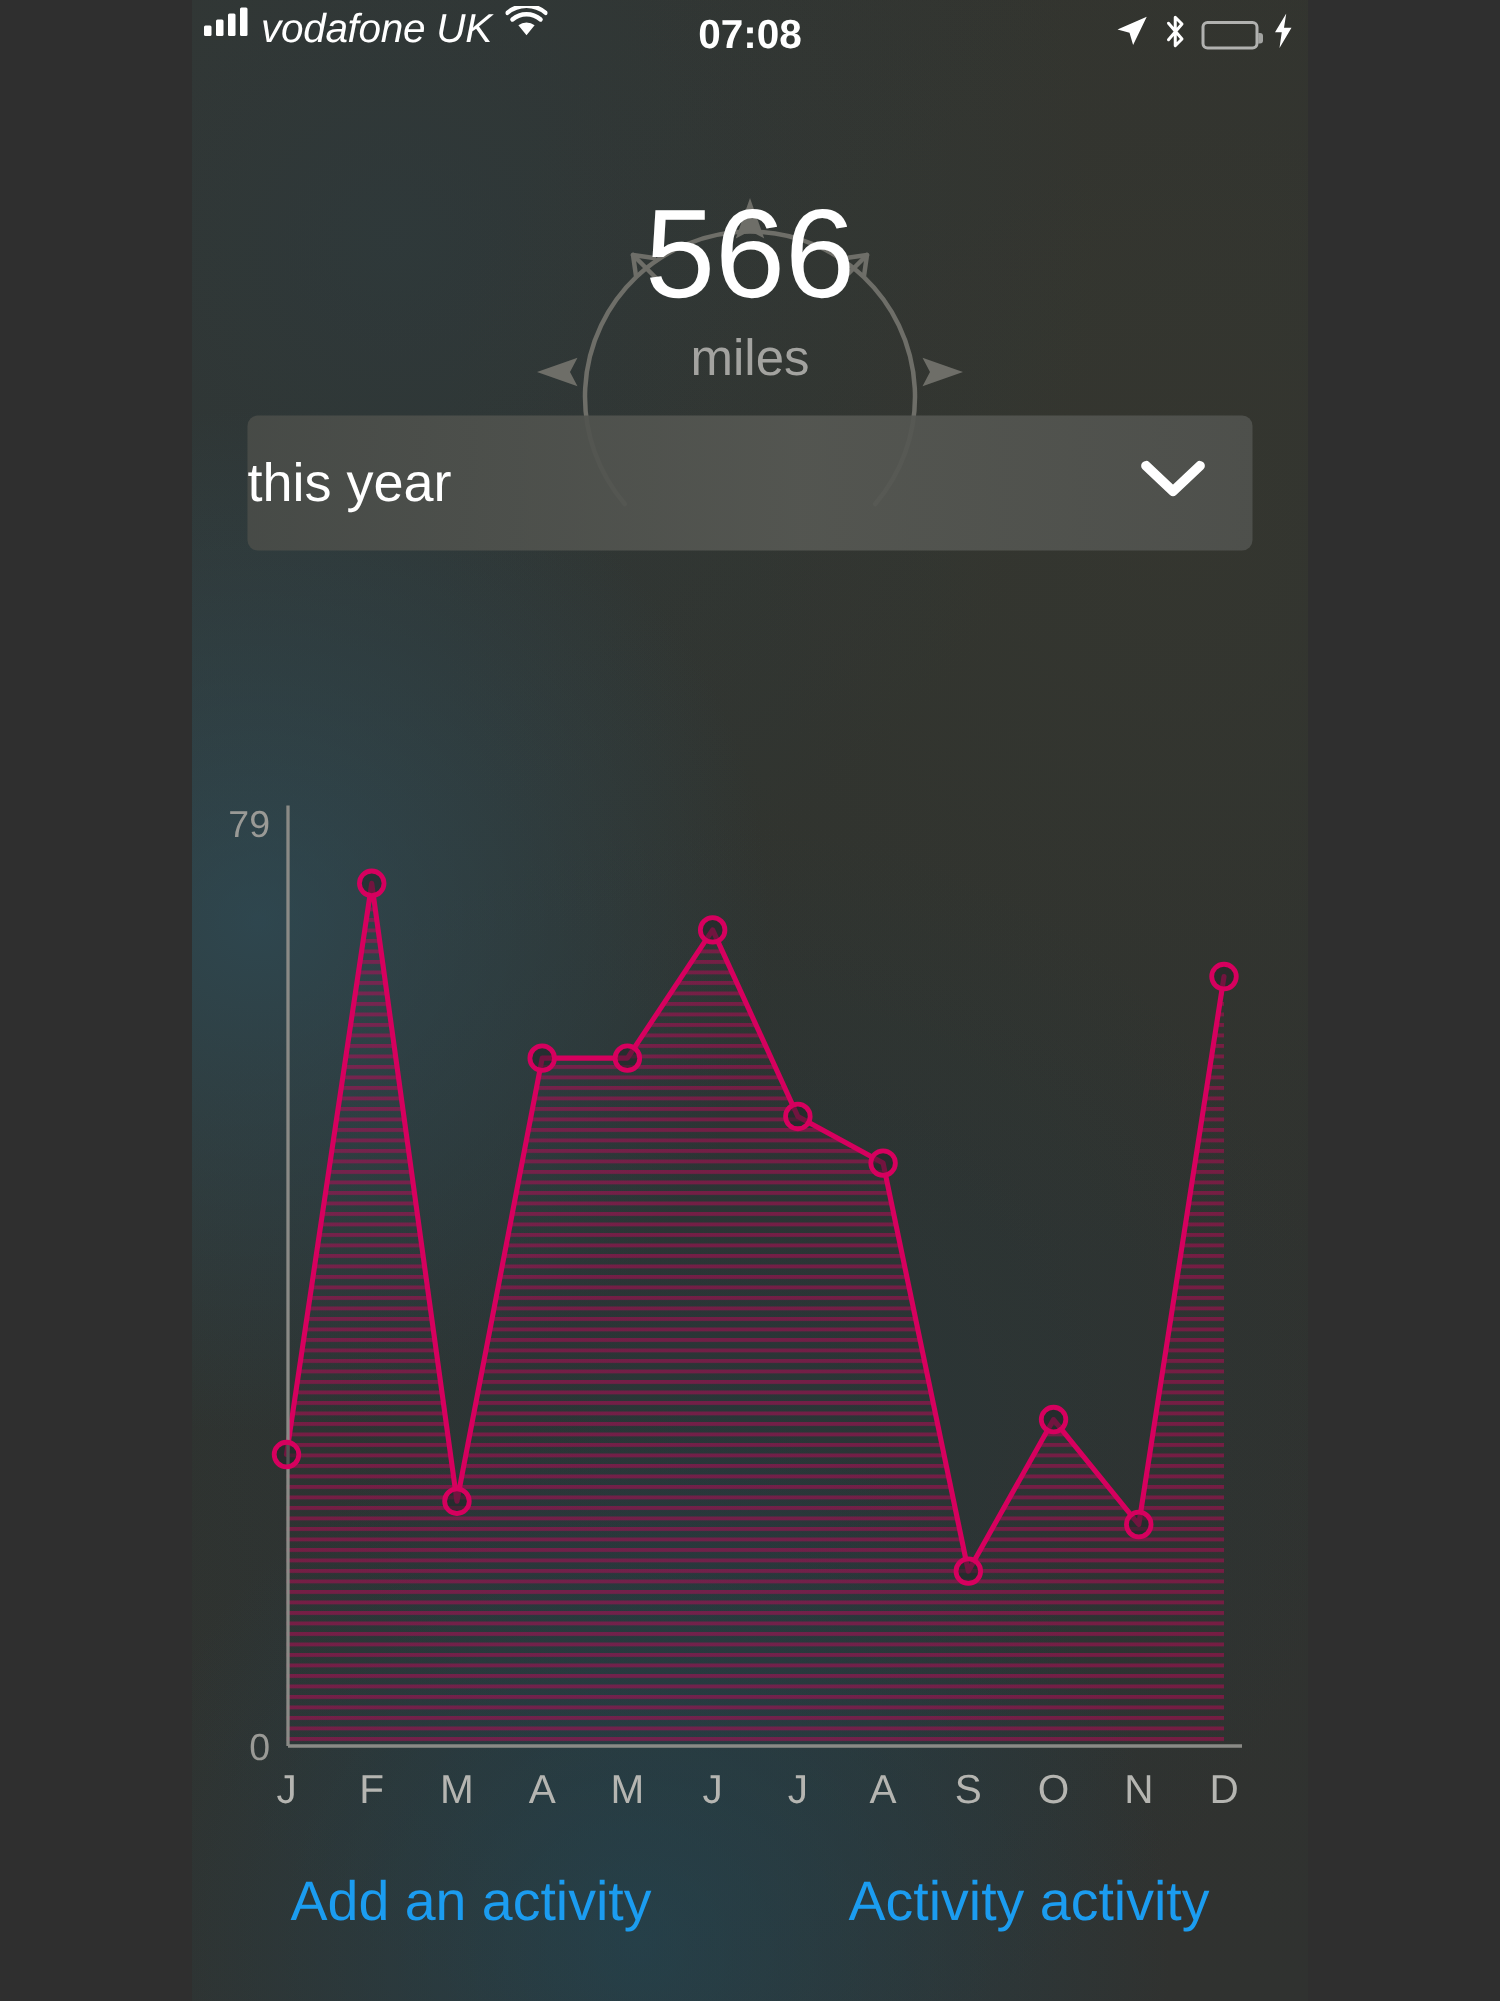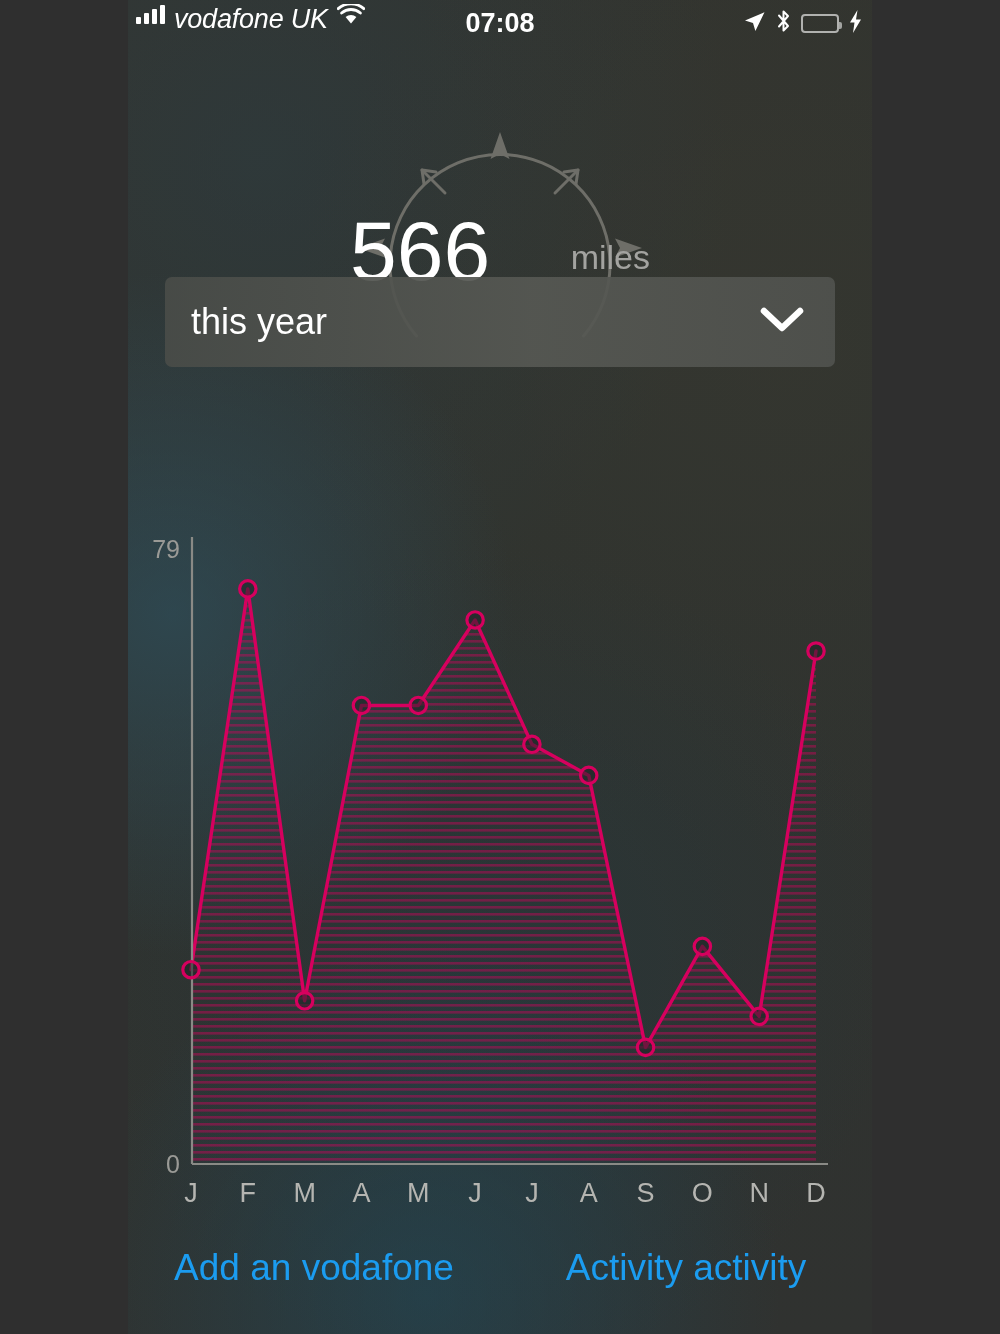--- a/index.html
+++ b/index.html
@@ -86,35 +86,35 @@
   
   #gauge-wrap {
     position: absolute; left: 0; top: 118px;
     width: 744px; height: 262px;
     display: flex; align-items: center; justify-content: center;
   }
   #gauge { position: relative; width: 300px; height: 250px; }
   #gauge svg { position: absolute; left: 0; top: 0; }
   #gauge-text {
     position: absolute; left: 0; top: 0; width: 300px; height: 250px;
-    display: flex; flex-direction: row; align-items: center; justify-content: space-between;
+    display: flex; flex-direction: column; align-items: center; justify-content: flex-start;
     padding-top: 6px;
   }
   #gauge-value { font-size: 84px; color: #ffffff; line-height: 0.95; font-weight: 400; }
   #gauge-unit { font-size: 34px; color: #a3a3a0; margin-top: 10px; }
 
   
   #period-select {
     position: absolute; left: 37px; top: 277px;
     width: 670px; height: 90px;
     background: linear-gradient(90deg, rgba(73,76,72,0.92) 0%, rgba(86,88,83,0.92) 55%, rgba(80,82,78,0.92) 100%);
     border-radius: 7px;
     display: flex; align-items: center; cursor: pointer;
   }
-  #period-label { font-size: 36px; color: #ffffff; margin-left: 26px; }
+  #period-label { font-size: 36px; color: #ffffff; }
   #period-chevron { position: absolute; right: 30px; top: 50%; transform: translateY(-50%); }
 
   
   #chart-area {
     position: absolute; left: 0; top: 402px;
     width: 744px; height: 810px;
   }
   #chart-svg { position: absolute; left: 0; top: 0; }
   .axis-text { fill: #9a9a96; font-size: 25px; font-family: "Liberation Sans", sans-serif; }
   .month-text { fill: #b5b5b1; font-size: 27px; font-family: "Liberation Sans", sans-serif; text-anchor: middle; }
@@ -251,17 +251,17 @@
             <text x="460.72727272727275" y="800" class="month-text">A</text>
             <text x="517.5454545454545" y="800" class="month-text">S</text>
             <text x="574.3636363636364" y="800" class="month-text">O</text>
             <text x="631.1818181818182" y="800" class="month-text">N</text>
             <text x="688" y="800" class="month-text">D</text>
           </g>
       </svg>
     </div>
 
     <div id="bottom-links">
-      <div class="link-btn">Add an vodafone</div>
+      <div class="link-btn">Add an activity</div>
       <div class="link-btn">Activity activity</div>
     </div>
   </div>
 </div>
 
 </body></html>

